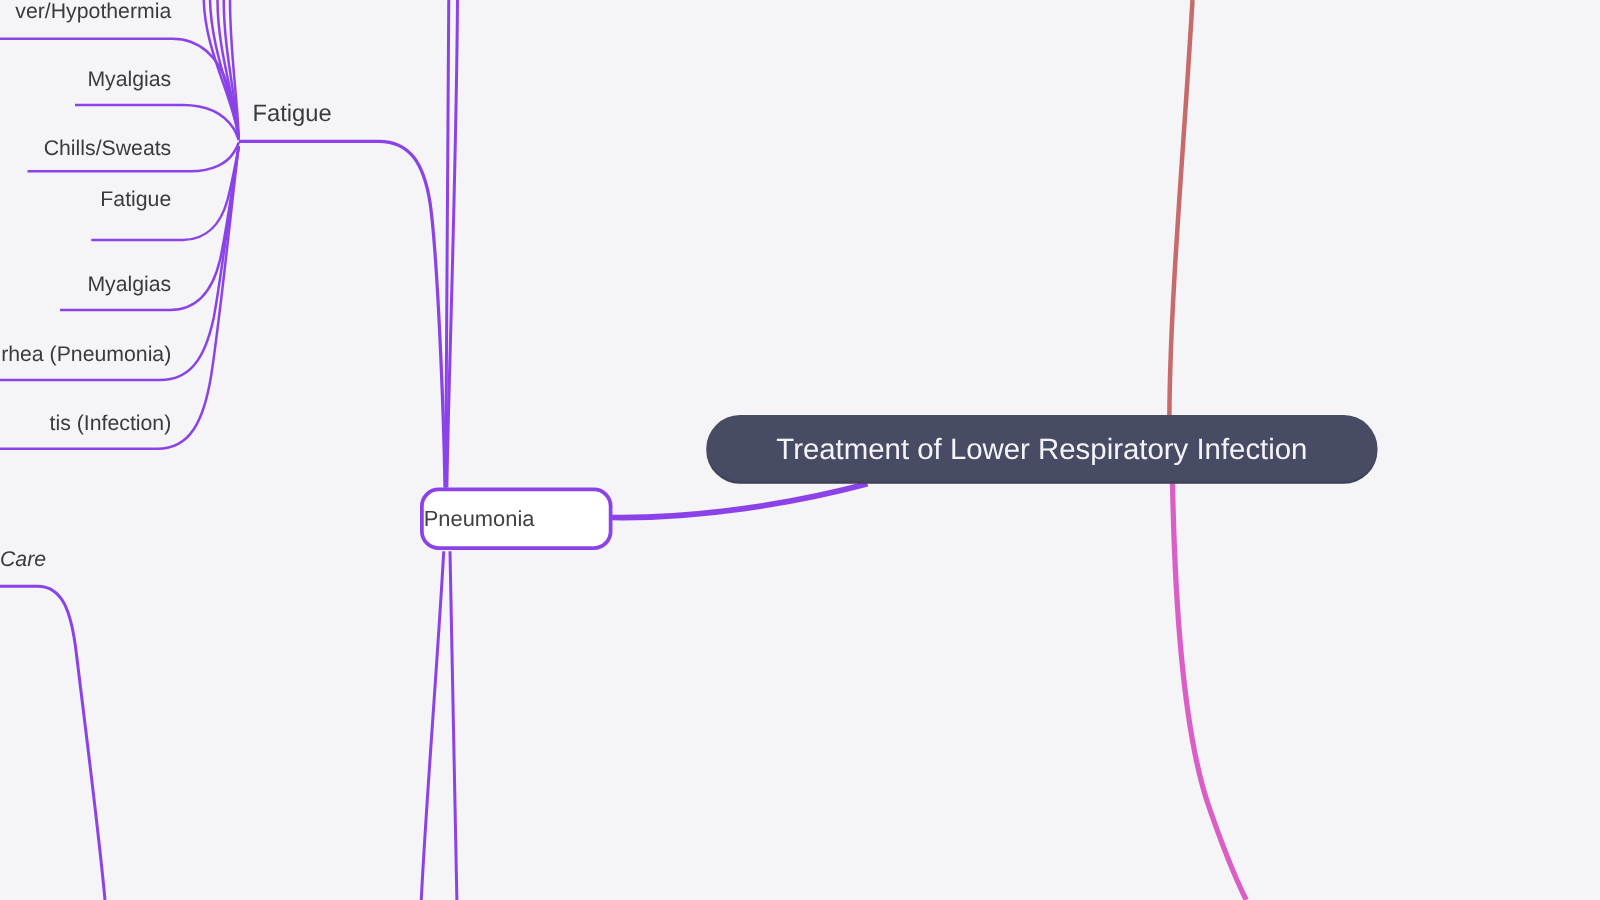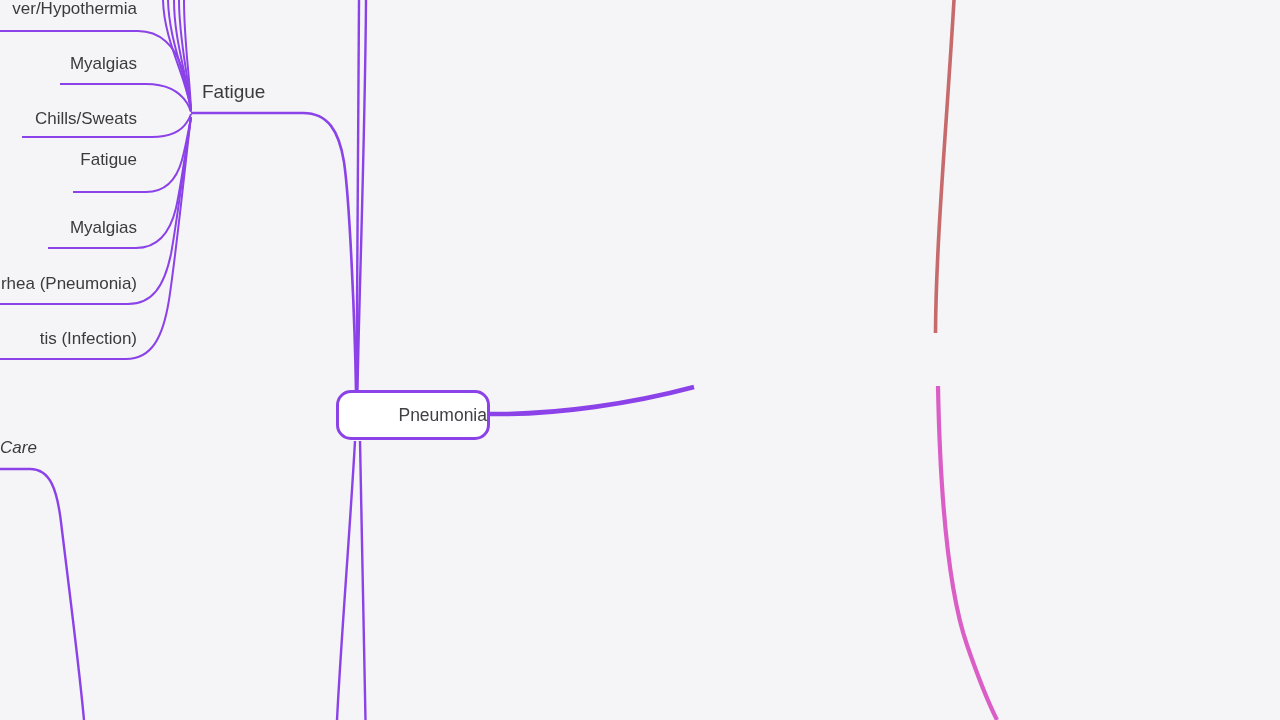--- a/index.html
+++ b/index.html
@@ -22,21 +22,21 @@
     position:absolute;left:0;top:438px;width:36px;text-align:right;
     font-size:17px;line-height:20px;color:var(--label-text);white-space:nowrap;font-style:italic;
   }
   .symptoms-label{
     position:absolute;left:202px;top:80px;
     font-size:19px;line-height:24px;color:var(--label-text);white-space:nowrap;
   }
   .pneumonia-node{
     position:absolute;left:336px;top:390px;width:154px;height:50px;box-sizing:border-box;
     background:var(--node-bg);border:3px solid var(--purple);border-radius:15px;
-    display:flex;align-items:center;justify-content:flex-end;
+    display:flex;align-items:center;justify-content:flex-start;
     font-size:17.5px;color:#3F3F44;white-space:nowrap;
   }
   .root-node{
     position:absolute;left:565px;top:332px;width:537px;height:55px;box-sizing:border-box;
     background:var(--root-bg);border-radius:27px;
     box-shadow:inset 0 -2px 1px rgba(0,0,0,0.12);
     display:flex;align-items:center;justify-content:center;
     font-size:23.5px;color:var(--root-text);white-space:nowrap;
   }
 </style>
@@ -87,14 +87,17 @@
   <div class="leaf-label" style="top:329px">tis (Infection)</div>
 
   <div class="symptoms-label">Fatigue</div>
 
   <div class="care-label">Care</div>
 
   <div class="pneumonia-node">
     <span>Pneumonia</span>
   </div>
 
+  <div class="root-node">
+    <span>Treatment of Lower Respiratory Infection</span>
+  </div>
 
 </div>
 
 </body></html>

